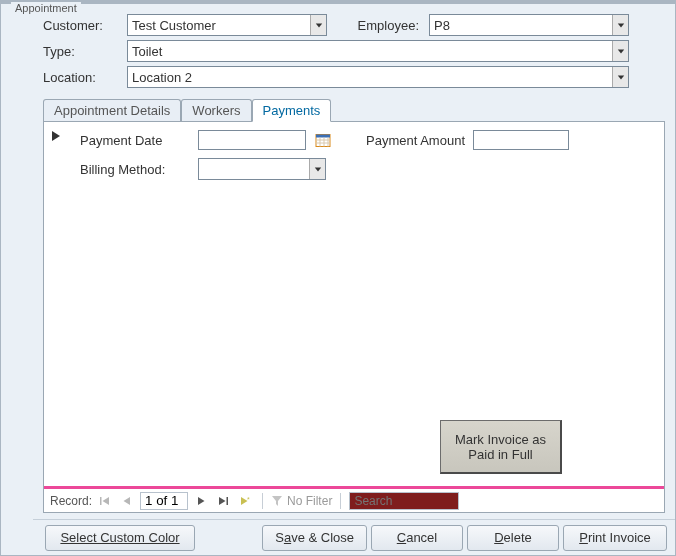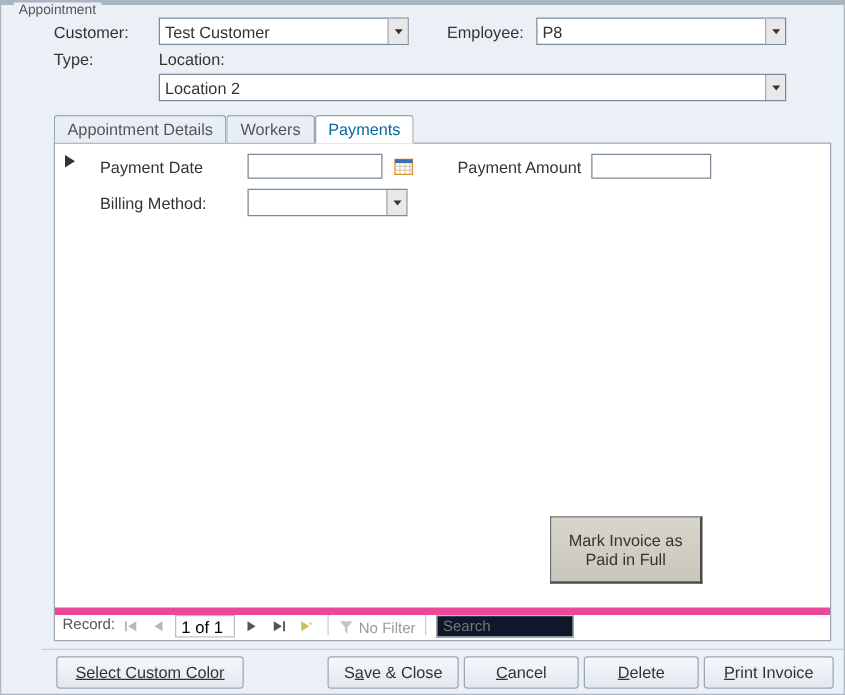--- a/index.html
+++ b/index.html
@@ -127,24 +127,24 @@
     width: 122px; height: 54px;
     background: linear-gradient(#d7d5cc, #c8c6bd);
     border: 1px solid #6c6c6c;
     border-right: 2px solid #4a4a4a;
     border-bottom: 2px solid #4a4a4a;
     display: flex; align-items: center; justify-content: center;
     text-align: center;
     cursor: pointer;
   }
   .record-nav {
-    border-top: 6px solid #ec4899;
+    border-top: 3px solid #ec4899;
     background: #fff;
     height: 26px;
-    display: flex; 
+    display: flex; align-items: center;
     gap: 4px;
     padding: 0 6px;
     font-size: 12px;
     color: #555;
   }
   .record-nav .nav-btn {
     width: 18px; height: 18px;
     display: inline-flex; align-items: center; justify-content: center;
     border: 1px solid transparent;
     background: transparent;
@@ -157,21 +157,21 @@
     background: #fff;
     padding: 0 4px;
   }
   .record-nav .sep { width: 1px; height: 16px; background: #c7ced6; margin: 0 4px; }
   .record-nav .nofilter {
     display: flex; align-items: center; gap: 4px;
     color: #9a9a9a;
   }
   .record-nav .search {
     height: 18px; width: 110px;
-    border: 1px solid #b8c2cd; background: #0f172a;
+    border: 1px solid #b8c2cd; background: #7f1d1d;
     color: #aaa; font-size: 12px; padding: 0 4px;
   }
   .footer {
     height: 36px;
     border-top: 1px solid #c5cfd9;
     margin-top: 6px;
     display: flex; align-items: center;
     padding: 0 8px;
     gap: 0;
   }
@@ -212,20 +212,28 @@
     <div class="combo">
       <div class="combo-text">P8</div>
       <div class="combo-btn">
         <svg viewBox="0 0 10 10">
             <polygon points="1,3 9,3 5,8" fill="#333"></polygon>
           </svg>
       </div>
     </div>
 
     <div class="form-label">Type:</div>
+    <div class="combo wide-row">
+      <div class="combo-text">Toilet</div>
+      <div class="combo-btn">
+        <svg viewBox="0 0 10 10">
+            <polygon points="1,3 9,3 5,8" fill="#333"></polygon>
+          </svg>
+      </div>
+    </div>
 
     <div class="form-label">Location:</div>
     <div class="combo wide-row">
       <div class="combo-text">Location 2</div>
       <div class="combo-btn">
         <svg viewBox="0 0 10 10">
             <polygon points="1,3 9,3 5,8" fill="#333"></polygon>
           </svg>
       </div>
     </div>

